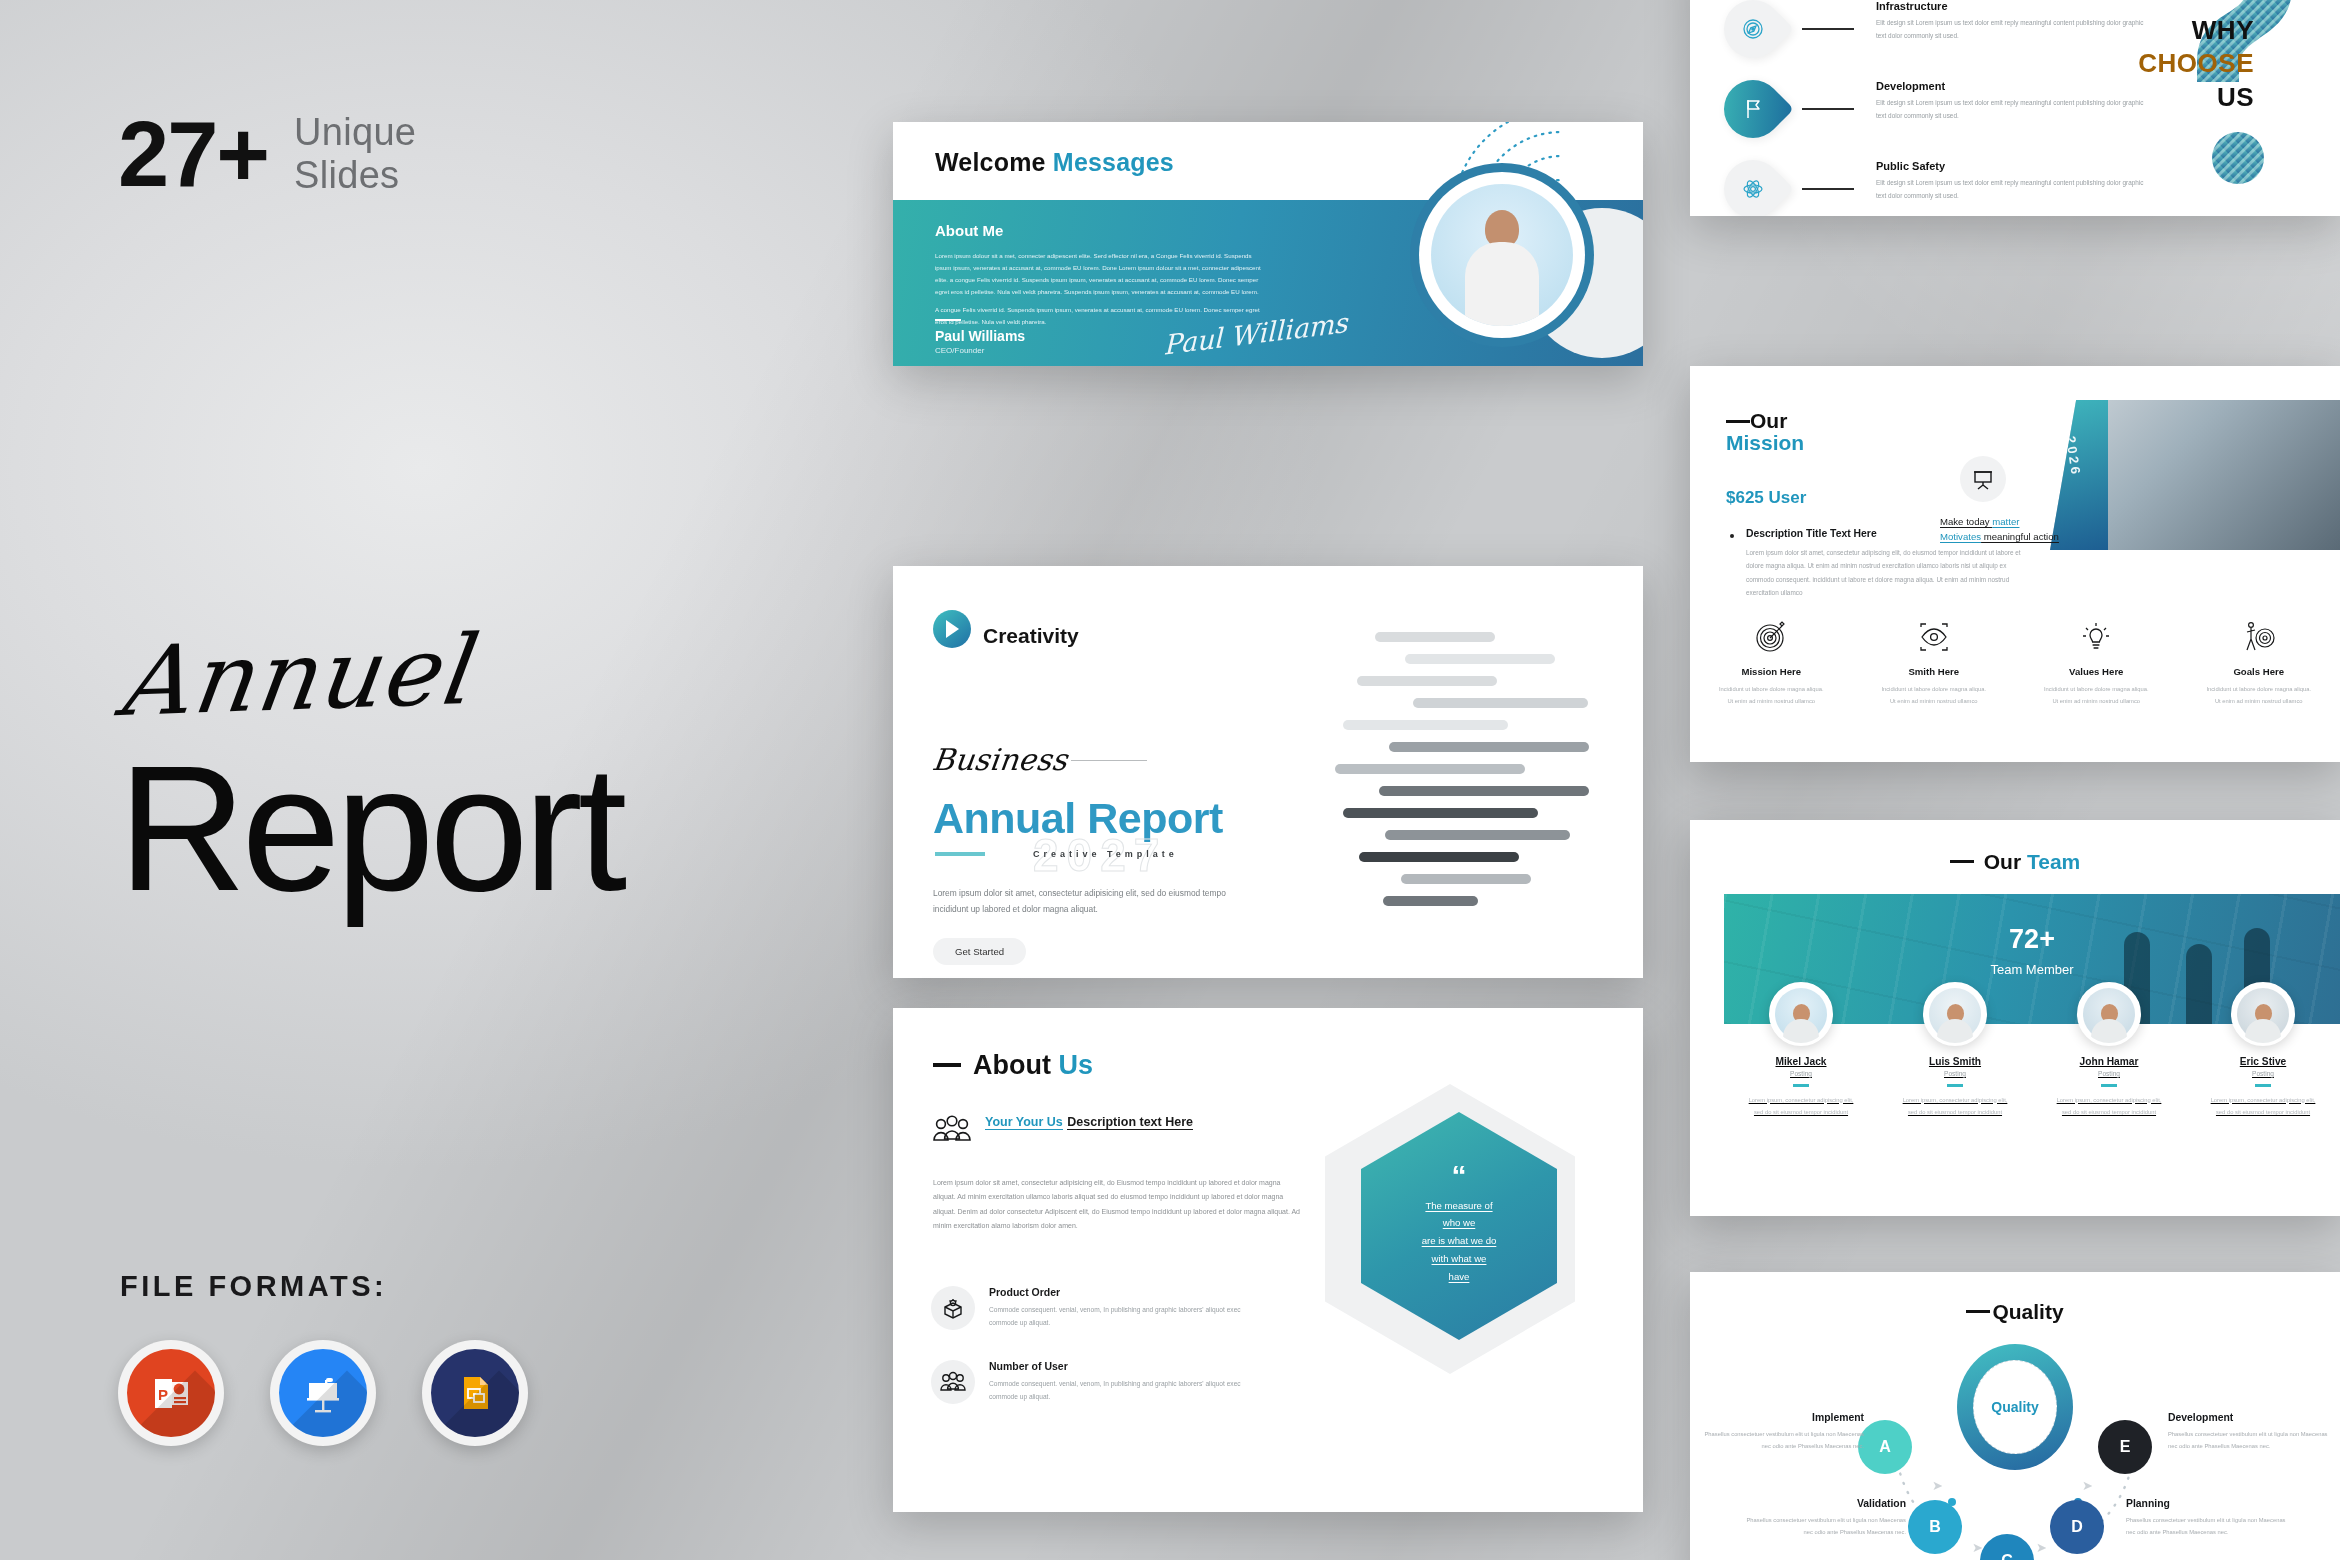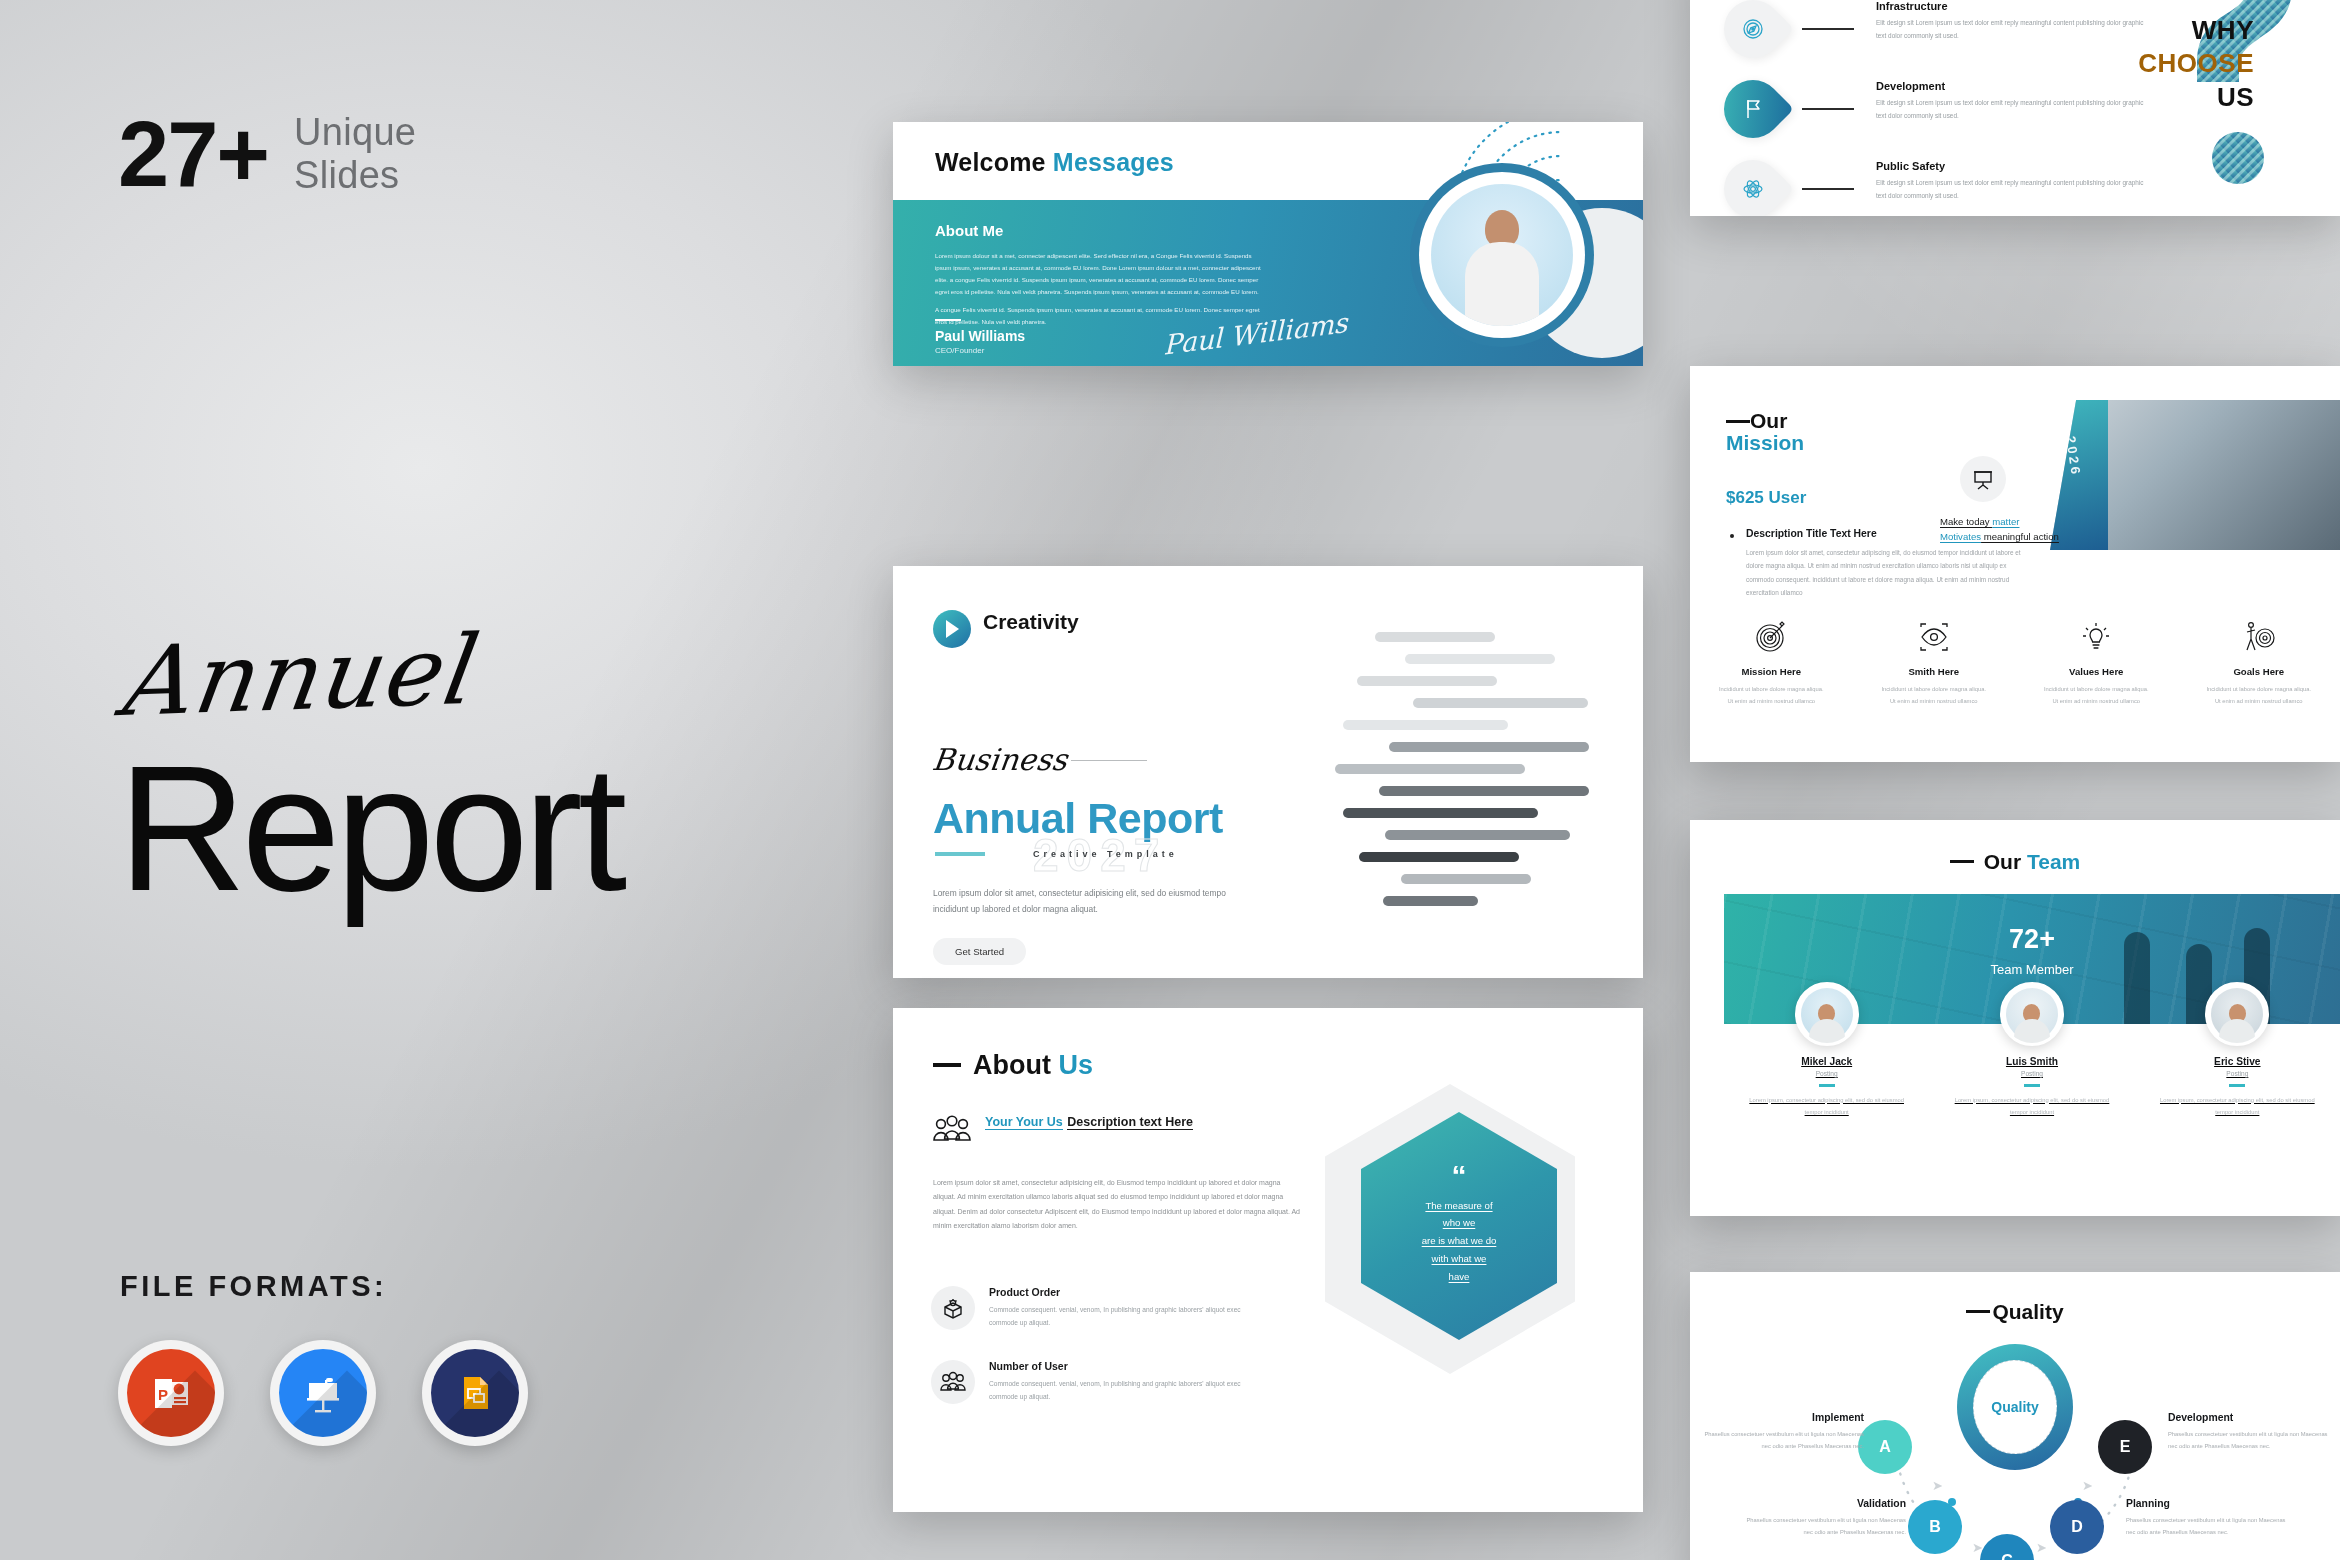--- a/index.html
+++ b/index.html
@@ -72,21 +72,21 @@
   .s1-photo i::before{content:"";position:absolute;left:50%;top:26px;width:34px;height:38px;
     margin-left:-17px;border-radius:50% 50% 45% 45%;background:#c3906f;}
   .s1-photo i::after{content:"";position:absolute;left:50%;top:58px;width:74px;height:84px;
     margin-left:-37px;border-radius:34px 34px 8px 8px;background:#f2f2f2;}
   .s1-blob{position:absolute;right:-34px;top:86px;width:150px;height:150px;border-radius:50%;
     background:#eceff1;}
   .s1-dots{position:absolute;right:-10px;top:-24px;width:210px;height:120px;}
 
   
   #s2{left:893px;top:566px;width:750px;height:412px;}
-  .s2-logo{position:absolute;left:40px;top:44px;display:flex;align-items:flex-start;gap:12px;}
+  .s2-logo{position:absolute;left:40px;top:44px;display:flex;align-items:flex-end;gap:12px;}
   .s2-mark{width:38px;height:38px;border-radius:50%;
     background:linear-gradient(140deg,#3fbfc0,#2070a5);display:flex;align-items:center;justify-content:center;}
   .s2-mark span{display:block;width:0;height:0;border-left:13px solid #fff;
     border-top:9px solid transparent;border-bottom:9px solid transparent;}
   .s2-brand{font-size:21px;font-weight:700;color:#141414;}
   .s2-script{position:absolute;left:42px;top:176px;font-family:"DejaVu Serif",serif;font-style:italic;
     font-size:30px;color:#111;transform:skewX(-10deg);}
   .s2-sline{position:absolute;left:178px;top:194px;width:76px;height:1px;background:#b9bcbe;}
   .s2-main{position:absolute;left:40px;top:208px;font-size:43px;font-weight:700;color:#2f99c4;letter-spacing:-.5px;margin-top:20px;}
   .s2-bar{position:absolute;left:42px;top:286px;width:50px;height:4px;background:#69c7cf;}
@@ -616,20 +616,29 @@
       <div class="s6-av">
           <i style="background:radial-gradient(circle at 50% 35%,#eef4f7,#cfe0e9)"></i>
         </div>
       <div class="s6-nm">Luis Smith</div>
       <div class="s6-ro">Posting</div>
       <div class="s6-ln"></div>
       <div class="s6-tx">Lorem ipsum, consectetur adipiscing elit, sed do sit eiusmod tempor incididunt</div>
     </div>
     <div class="s6-m">
       <div class="s6-av">
+          <i style="background:radial-gradient(circle at 50% 35%,#e6eff4,#c4d8e3)"></i>
+        </div>
+      <div class="s6-nm">John Hamar</div>
+      <div class="s6-ro">Posting</div>
+      <div class="s6-ln"></div>
+      <div class="s6-tx">Lorem ipsum, consectetur adipiscing elit, sed do sit eiusmod tempor incididunt</div>
+    </div>
+    <div class="s6-m">
+      <div class="s6-av">
           <i style="background:radial-gradient(circle at 50% 35%,#e9eef1,#c6d2d9)"></i>
         </div>
       <div class="s6-nm">Eric Stive</div>
       <div class="s6-ro">Posting</div>
       <div class="s6-ln"></div>
       <div class="s6-tx">Lorem ipsum, consectetur adipiscing elit, sed do sit eiusmod tempor incididunt</div>
     </div>
   </div>
 </div>
 

